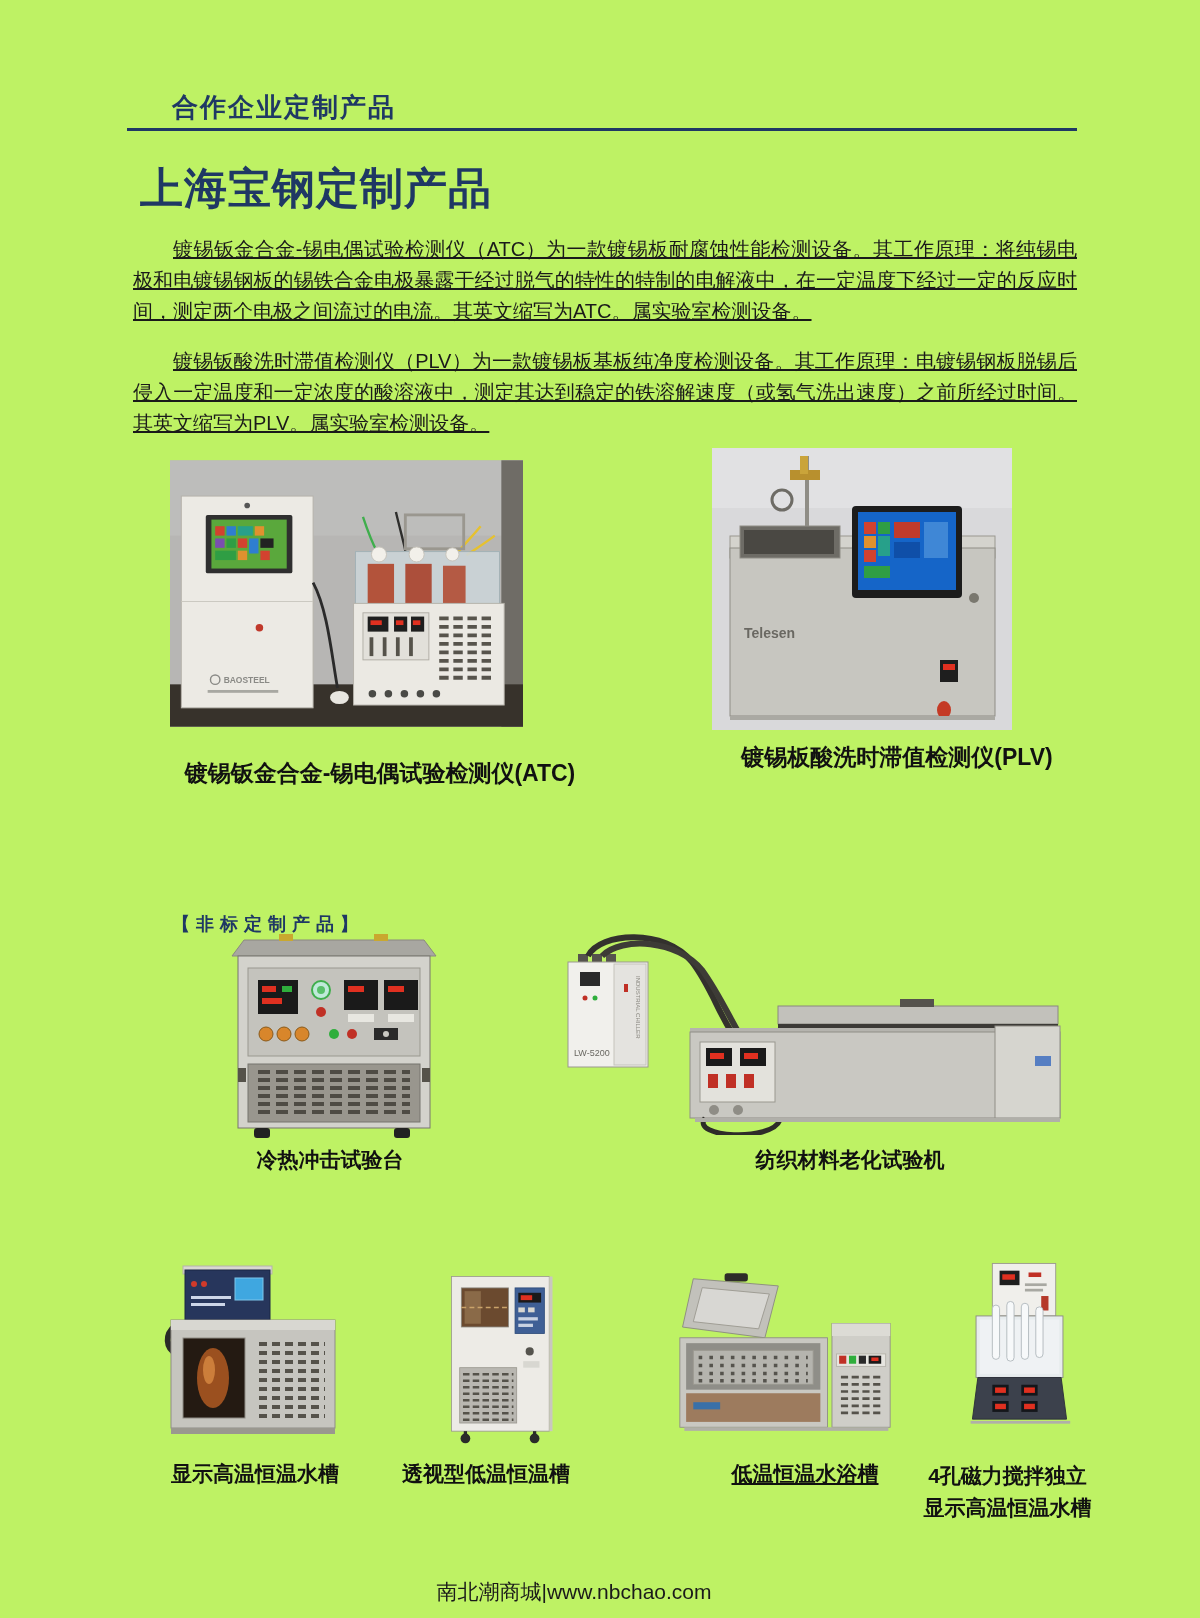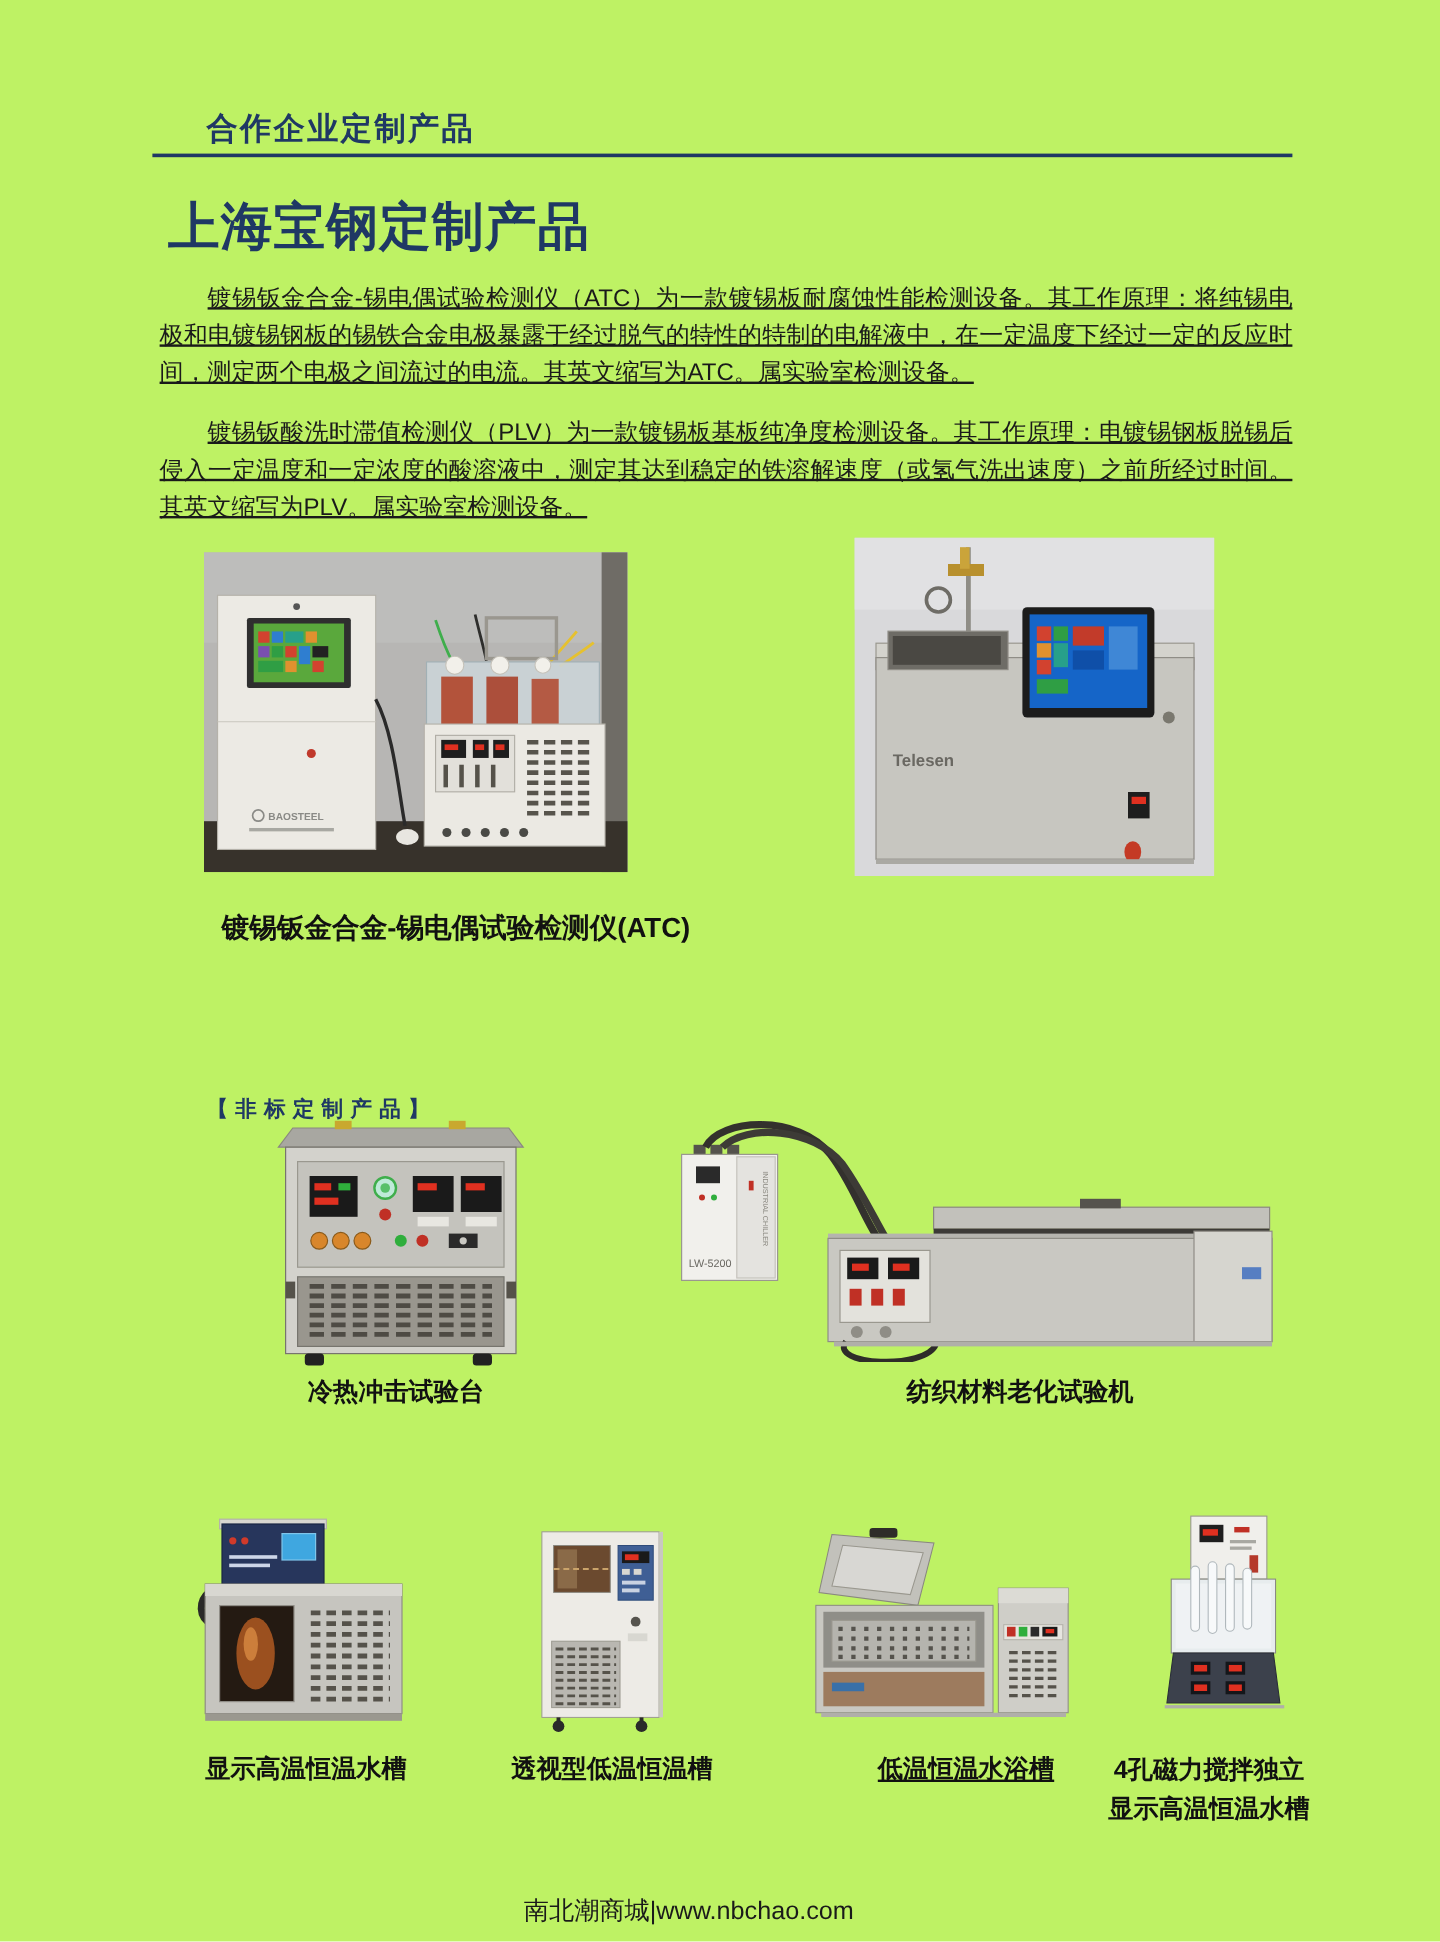--- a/index.html
+++ b/index.html
@@ -157,20 +157,21 @@
       <text x="32" y="190" font-size="14" font-weight="bold" fill="#6a6862">Telesen</text>
       <rect x="228" y="212" width="18" height="22" fill="#1e1e1e"></rect>
         <rect x="231" y="216" width="12" height="6" fill="#e03020"></rect>
       <circle cx="262" cy="150" r="5" fill="#7a786f"></circle>
       <ellipse cx="232" cy="262" rx="7" ry="9" fill="#c43a25"></ellipse>
       <rect x="18" y="268" width="265" height="4" fill="#aaa9a3"></rect>
     </svg>
   </div>
 
   <div class="caption" style="left:170px;top:742px;width:420px;margin-top:16px;">镀锡钣金合金-锡电偶试验检测仪(ATC)</div>
+  <div class="caption" style="left:732px;top:742px;width:330px;">镀锡板酸洗时滞值检测仪(PLV)</div>
 
   <div class="abs section-header">【非标定制产品】</div>
 
   <div class="figure" style="left:224px;top:928px;width:220px;height:215px;">
     <svg viewBox="0 0 220 215">
       <polygon points="8,28 212,28 200,12 20,12" fill="#a8a7a1" stroke="#8a8880"></polygon>
       <rect x="55" y="6" width="14" height="7" fill="#c9a82f"></rect>
         <rect x="150" y="6" width="14" height="7" fill="#c9a82f"></rect>
       <rect x="14" y="28" width="192" height="172" fill="#d3d2cc" stroke="#77756e"></rect>
       <rect x="24" y="40" width="172" height="88" fill="#c4c3bd" stroke="#9a988f"></rect>
@@ -378,21 +379,21 @@
         <rect x="65" y="143" width="12" height="6" fill="#e03020"></rect>
       <rect x="30" y="158" width="18" height="12" fill="#14161a"></rect>
         <rect x="33" y="161" width="12" height="6" fill="#e03020"></rect>
       <rect x="62" y="158" width="18" height="12" fill="#14161a"></rect>
         <rect x="65" y="161" width="12" height="6" fill="#e03020"></rect>
       <rect x="6" y="180" width="110" height="3" fill="#b0afa9"></rect>
     </svg>
   </div>
 
   <div class="caption small" style="left:165px;top:1460px;width:180px;">显示高温恒温水槽</div>
-  <div class="caption small" style="left:420px;top:1460px;width:180px;">透视型低温恒温槽</div>
+  <div class="caption small" style="left:396px;top:1460px;width:180px;">透视型低温恒温槽</div>
   <div class="caption small" style="left:705px;top:1460px;width:200px;text-decoration:underline;">低温恒温水浴槽</div>
   <div class="caption small" style="left:920px;top:1460px;width:175px;line-height:32px;">
     <div>4孔磁力搅拌独立</div>
     <div>显示高温恒温水槽</div>
   </div>
 
   <div class="abs footer">南北潮商城|www.nbchao.com</div>
 
 </div>
 

